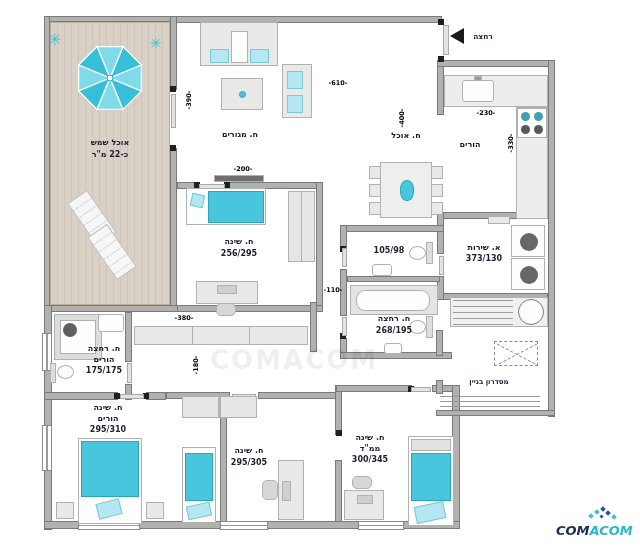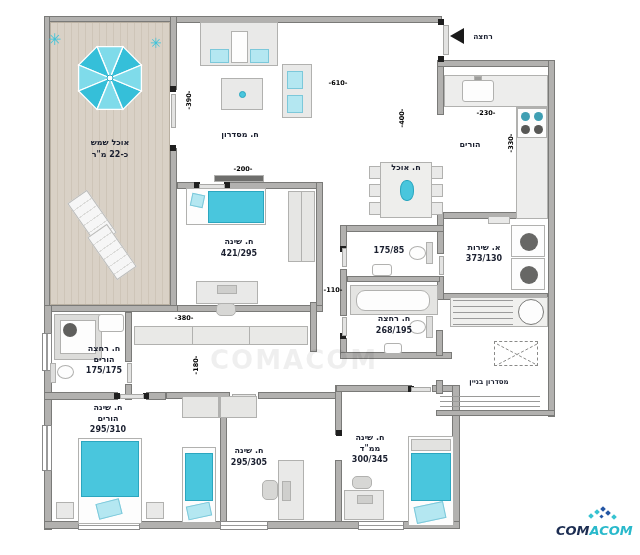--- a/index.html
+++ b/index.html
@@ -139,21 +139,21 @@
     <div class="furn whitef" style="left:30px;top:8px;width:17px;height:32px"></div>
   </div>
   <div class="furn" style="left:282px;top:64px;width:30px;height:54px">
     <div class="cyanl" style="left:4px;top:6px;width:16px;height:18px"></div>
     <div class="cyanl" style="left:4px;top:30px;width:16px;height:18px"></div>
   </div>
   <div class="furn" style="left:221px;top:78px;width:42px;height:32px">
     <div class="cyan circle" style="left:17px;top:12px;width:7px;height:7px"></div>
   </div>
   <div class="furn" style="left:214px;top:175px;width:50px;height:7px;background:#6e6e6c"></div>
-  <div class="lbl" style="left:240px;top:131px">ח. מסדרון</div>
+  <div class="lbl" style="left:240px;top:131px">ח. מגורים</div>
   <div class="dim" style="left:338px;top:80px">-610-</div>
   <div class="dim-v" style="left:189px;top:100px">-390-</div>
   <div class="dim" style="left:243px;top:166px">-200-</div>
 
   <div class="ent-arrow" style="left:450px;top:28px"></div>
   <div class="lbl" style="left:483px;top:33px;font-size:7.5px">רחצה</div>
 
   <div class="furn" style="left:444px;top:75px;width:104px;height:32px;background:#ededec"></div>
   <div class="furn whitef" style="left:462px;top:80px;width:32px;height:22px;border-radius:3px"></div>
   <div class="furn" style="left:474px;top:76px;width:8px;height:5px;background:#9c9c9a"></div>
@@ -170,39 +170,39 @@
 
   <div class="furn" style="left:369px;top:166px;width:12px;height:13px"></div>
   <div class="furn" style="left:369px;top:184px;width:12px;height:13px"></div>
   <div class="furn" style="left:369px;top:202px;width:12px;height:13px"></div>
   <div class="furn" style="left:431px;top:166px;width:12px;height:13px"></div>
   <div class="furn" style="left:431px;top:184px;width:12px;height:13px"></div>
   <div class="furn" style="left:431px;top:202px;width:12px;height:13px"></div>
   <div class="furn" style="left:380px;top:162px;width:52px;height:56px;background:#eeeeec">
     <div class="cyan" style="left:19px;top:17px;width:14px;height:21px;border-radius:45%"></div>
   </div>
-  <div class="lbl" style="left:406px;top:164px">ח. אוכל</div>
+  <div class="lbl" style="left:406px;top:132px">ח. אוכל</div>
   <div class="dim-v" style="left:402px;top:118px">-400-</div>
 
   <div class="furn whitef" style="left:186px;top:188px;width:80px;height:37px">
     <div class="cyanl" style="left:4px;top:5px;width:13px;height:13px;transform:rotate(12deg)"></div>
     <div class="cyan" style="left:21px;top:2px;width:56px;height:32px"></div>
   </div>
   <div class="furn" style="left:288px;top:191px;width:27px;height:71px;background:#e6e6e4;background-image:linear-gradient(to right,transparent 48%,#b1b1af 48%,#b1b1af 52%,transparent 52%)"></div>
   <div class="furn" style="left:196px;top:281px;width:62px;height:23px">
     <div class="furn" style="left:20px;top:3px;width:20px;height:9px;background:#cfcfcd"></div>
   </div>
   <div class="furn" style="left:216px;top:303px;width:20px;height:13px;border-radius:5px;background:#d7d7d5"></div>
   <div class="lbl" style="left:239px;top:238px">ח. שינה</div>
-  <div class="lbl" style="left:239px;top:250px">421/295</div>
+  <div class="lbl" style="left:239px;top:250px">256/295</div>
 
   <div class="furn whitef" style="left:372px;top:264px;width:20px;height:12px;border-radius:3px"></div>
   <div class="furn whitef circle" style="left:409px;top:246px;width:17px;height:14px"></div>
   <div class="furn" style="left:426px;top:242px;width:7px;height:22px;background:#dededd"></div>
-  <div class="lbl" style="left:389px;top:247px">175/85</div>
+  <div class="lbl" style="left:389px;top:247px">105/98</div>
 
   <div class="furn" style="left:350px;top:285px;width:88px;height:30px;background:#e4e4e2">
     <div class="furn whitef" style="left:5px;top:4px;width:74px;height:21px;border-radius:9px"></div>
   </div>
   <div class="furn whitef circle" style="left:409px;top:320px;width:17px;height:14px"></div>
   <div class="furn" style="left:426px;top:316px;width:7px;height:22px;background:#dededd"></div>
   <div class="furn whitef" style="left:384px;top:343px;width:18px;height:11px;border-radius:3px"></div>
   <div class="lbl" style="left:394px;top:315px">ח. רחצה</div>
   <div class="lbl" style="left:394px;top:327px">268/195</div>
 

